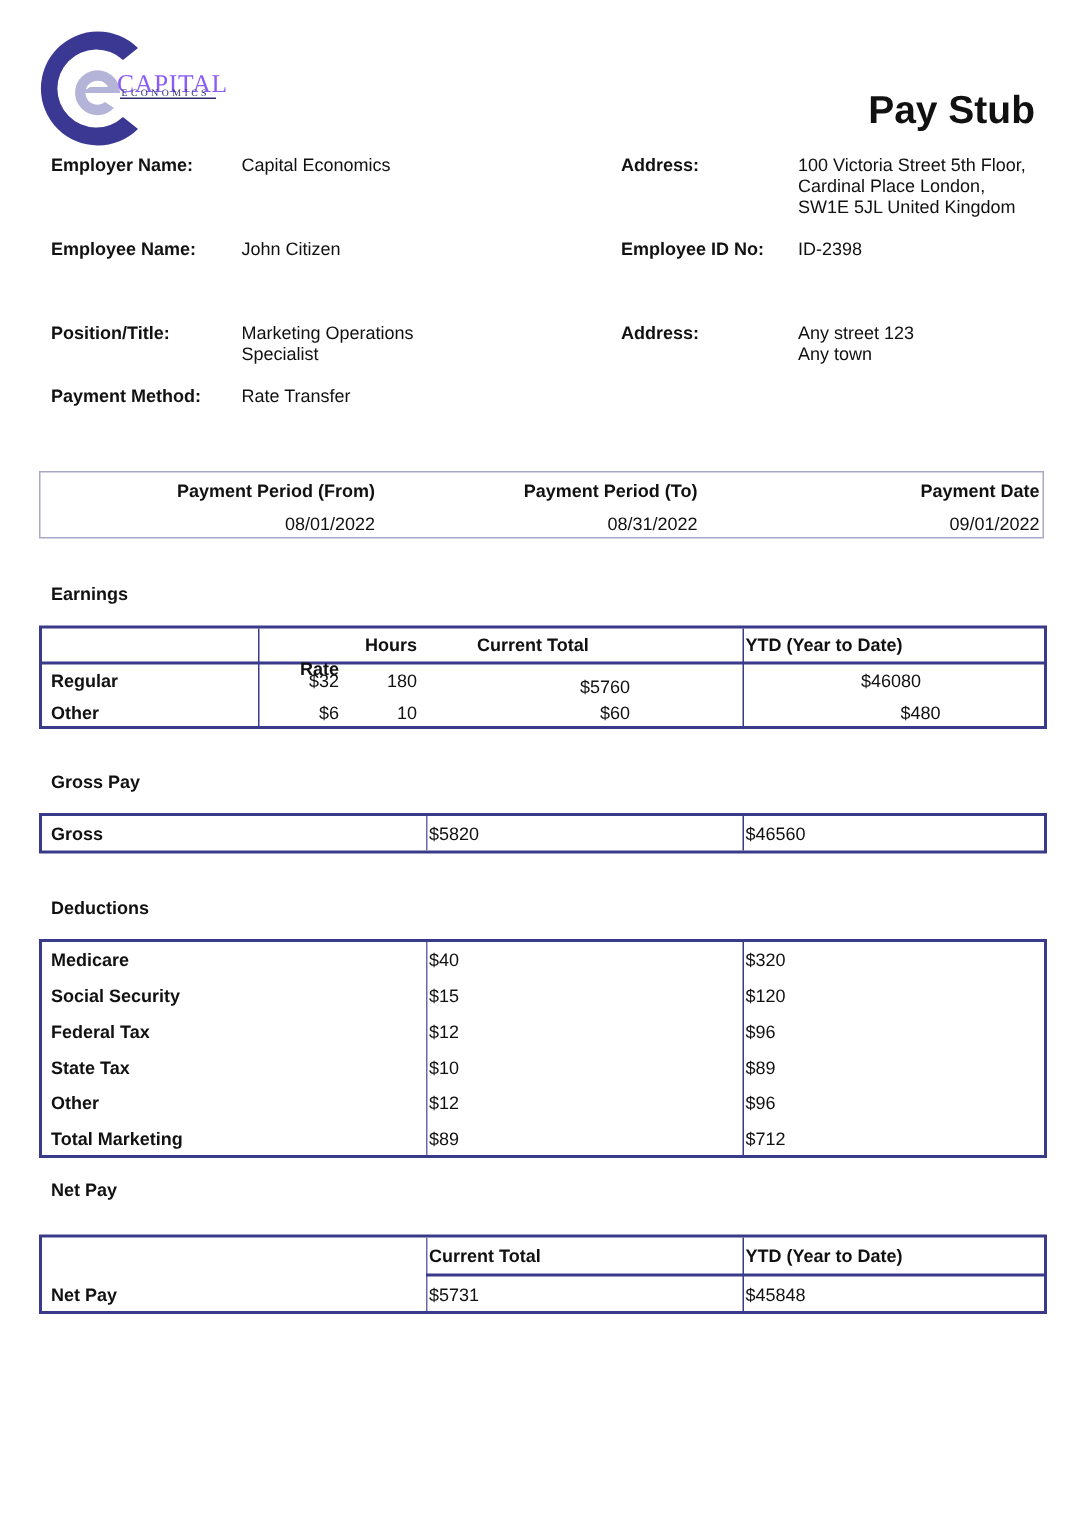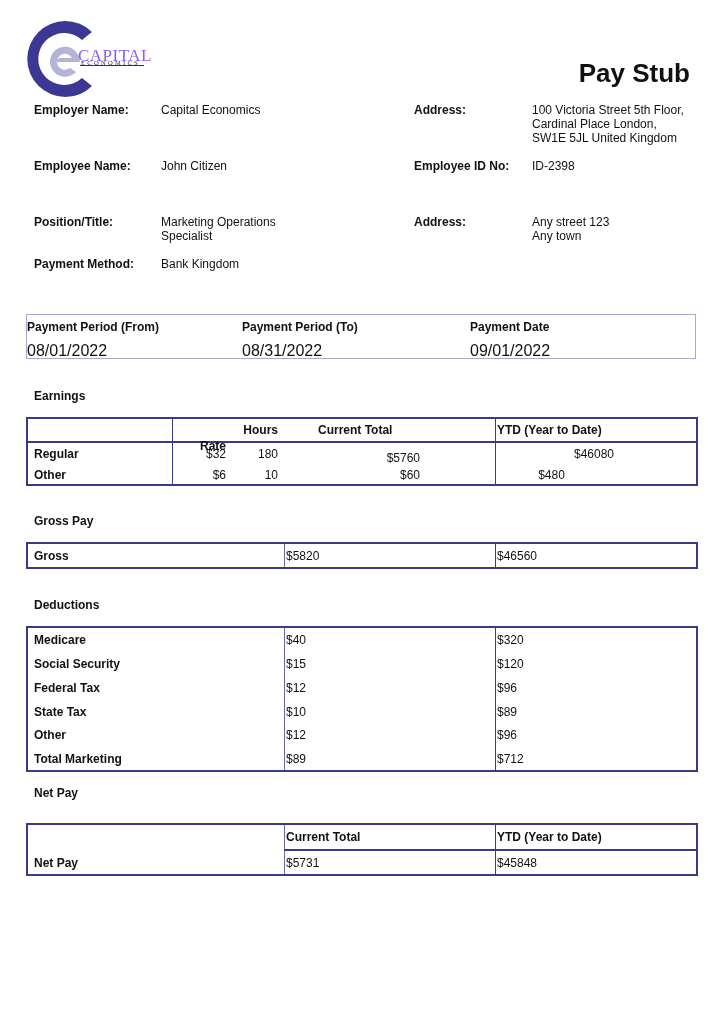--- a/index.html
+++ b/index.html
@@ -8,23 +8,23 @@
   .abs { position: absolute; }
   .lbl { font-weight: bold; font-size: 12px; }
   .val { font-size: 12px; line-height: 14px; }
   .title { font-weight: bold; font-size: 26px; }
   .logo-text1 { font-family: "Liberation Serif", serif; font-size: 17px; letter-spacing: 0.5px; color: #8b5cf6; }
   .logo-text2 { font-family: "Liberation Serif", serif; font-size: 6.5px; letter-spacing: 2.3px; color: #2d2a6e; }
   .logo-line { background: #2d2a6e; height: 1px; }
 
   .period-box { position: absolute; left: 26px; top: 314px; width: 670px; height: 45px;
                 border: 1.5px solid #a8a8c8; box-sizing: border-box; }
-  .period-col { position: absolute; top: 0; width: 223px; text-align: left; }
+  .period-col { position: absolute; top: 0; width: 223px; text-align: right; }
   .period-head { font-weight: bold; font-size: 12px; margin-top: 5px; }
-  .period-val { font-size: 16px; margin-top: 8px; }
+  .period-val { font-size: 12px; margin-top: 8px; }
 
   .tbl { position: absolute; border: 2px solid #3a3a8a; box-sizing: border-box; }
   .vline { position: absolute; top: 0; bottom: 0; width: 0; border-left: 1.5px solid #3a3a8a; }
   .vline.thin { border-left: 1px solid #6a6aa8; }
   .hline { position: absolute; left: 0; right: 0; height: 0; border-top: 2px solid #3a3a8a; }
   .cell { position: absolute; font-size: 12px; white-space: nowrap; }
   .b { font-weight: bold; }
   .ctr { text-align: left; }
   .rgt { text-align: right; }
   .section-title { position: absolute; left: 34px; font-weight: bold; font-size: 12px; }
@@ -66,21 +66,21 @@
   <div>Specialist</div>
 </div>
 
 <div class="abs lbl" style="left:414px; top:215px;">Address:</div>
 <div class="abs val" style="left:532px; top:215px;">
   <div>Any street 123</div>
   <div>Any town</div>
 </div>
 
 <div class="abs lbl" style="left:34px; top:257px;">Payment Method:</div>
-<div class="abs val" style="left:161px; top:257px;">Bank Kingdom</div>
+<div class="abs val" style="left:161px; top:257px;">Rate Transfer</div>
 
 <div class="period-box">
   <div class="period-col" style="left:0;">
     <div class="period-head">Payment Period (From)</div>
     <div class="period-val">08/01/2022</div>
   </div>
   <div class="period-col" style="left:215px;">
     <div class="period-head">Payment Period (To)</div>
     <div class="period-val">08/31/2022</div>
   </div>
@@ -107,21 +107,21 @@
     <div class="cell rgt" style="left:200px; width:50px; top:28px;">180</div>
     <div class="cell rgt" style="left:300px; width:92px; top:32px;">$5760</div>
     <div class="cell rgt" style="left:469px; width:117px; top:28px;">$46080</div>
   </div>
 
   <div>
     <div class="cell b" style="left:6px; top:49px;">Other</div>
     <div class="cell rgt" style="left:150px; width:48px; top:49px;">$6</div>
     <div class="cell rgt" style="left:200px; width:50px; top:49px;">10</div>
     <div class="cell rgt" style="left:300px; width:92px; top:49px;">$60</div>
-    <div class="cell rgt" style="left:465px; width:117px; top:49px;text-align:center;">$480</div>
+    <div class="cell rgt" style="left:482px; width:117px; top:49px;">$480</div>
   </div>
 </div>
 
 <div class="section-title" style="top:514px;">Gross Pay</div>
 <div class="tbl" style="left:26px; top:542px; width:672px; height:27px;">
   <div class="vline thin" style="left:256px;"></div>
   <div class="vline" style="left:467px;"></div>
   <div class="cell b" style="left:6px; top:5px;">Gross</div>
   <div class="cell ctr" style="left:258px; width:209px; top:5px;">$5820</div>
   <div class="cell ctr" style="left:469px; width:200px; top:5px;">$46560</div>

